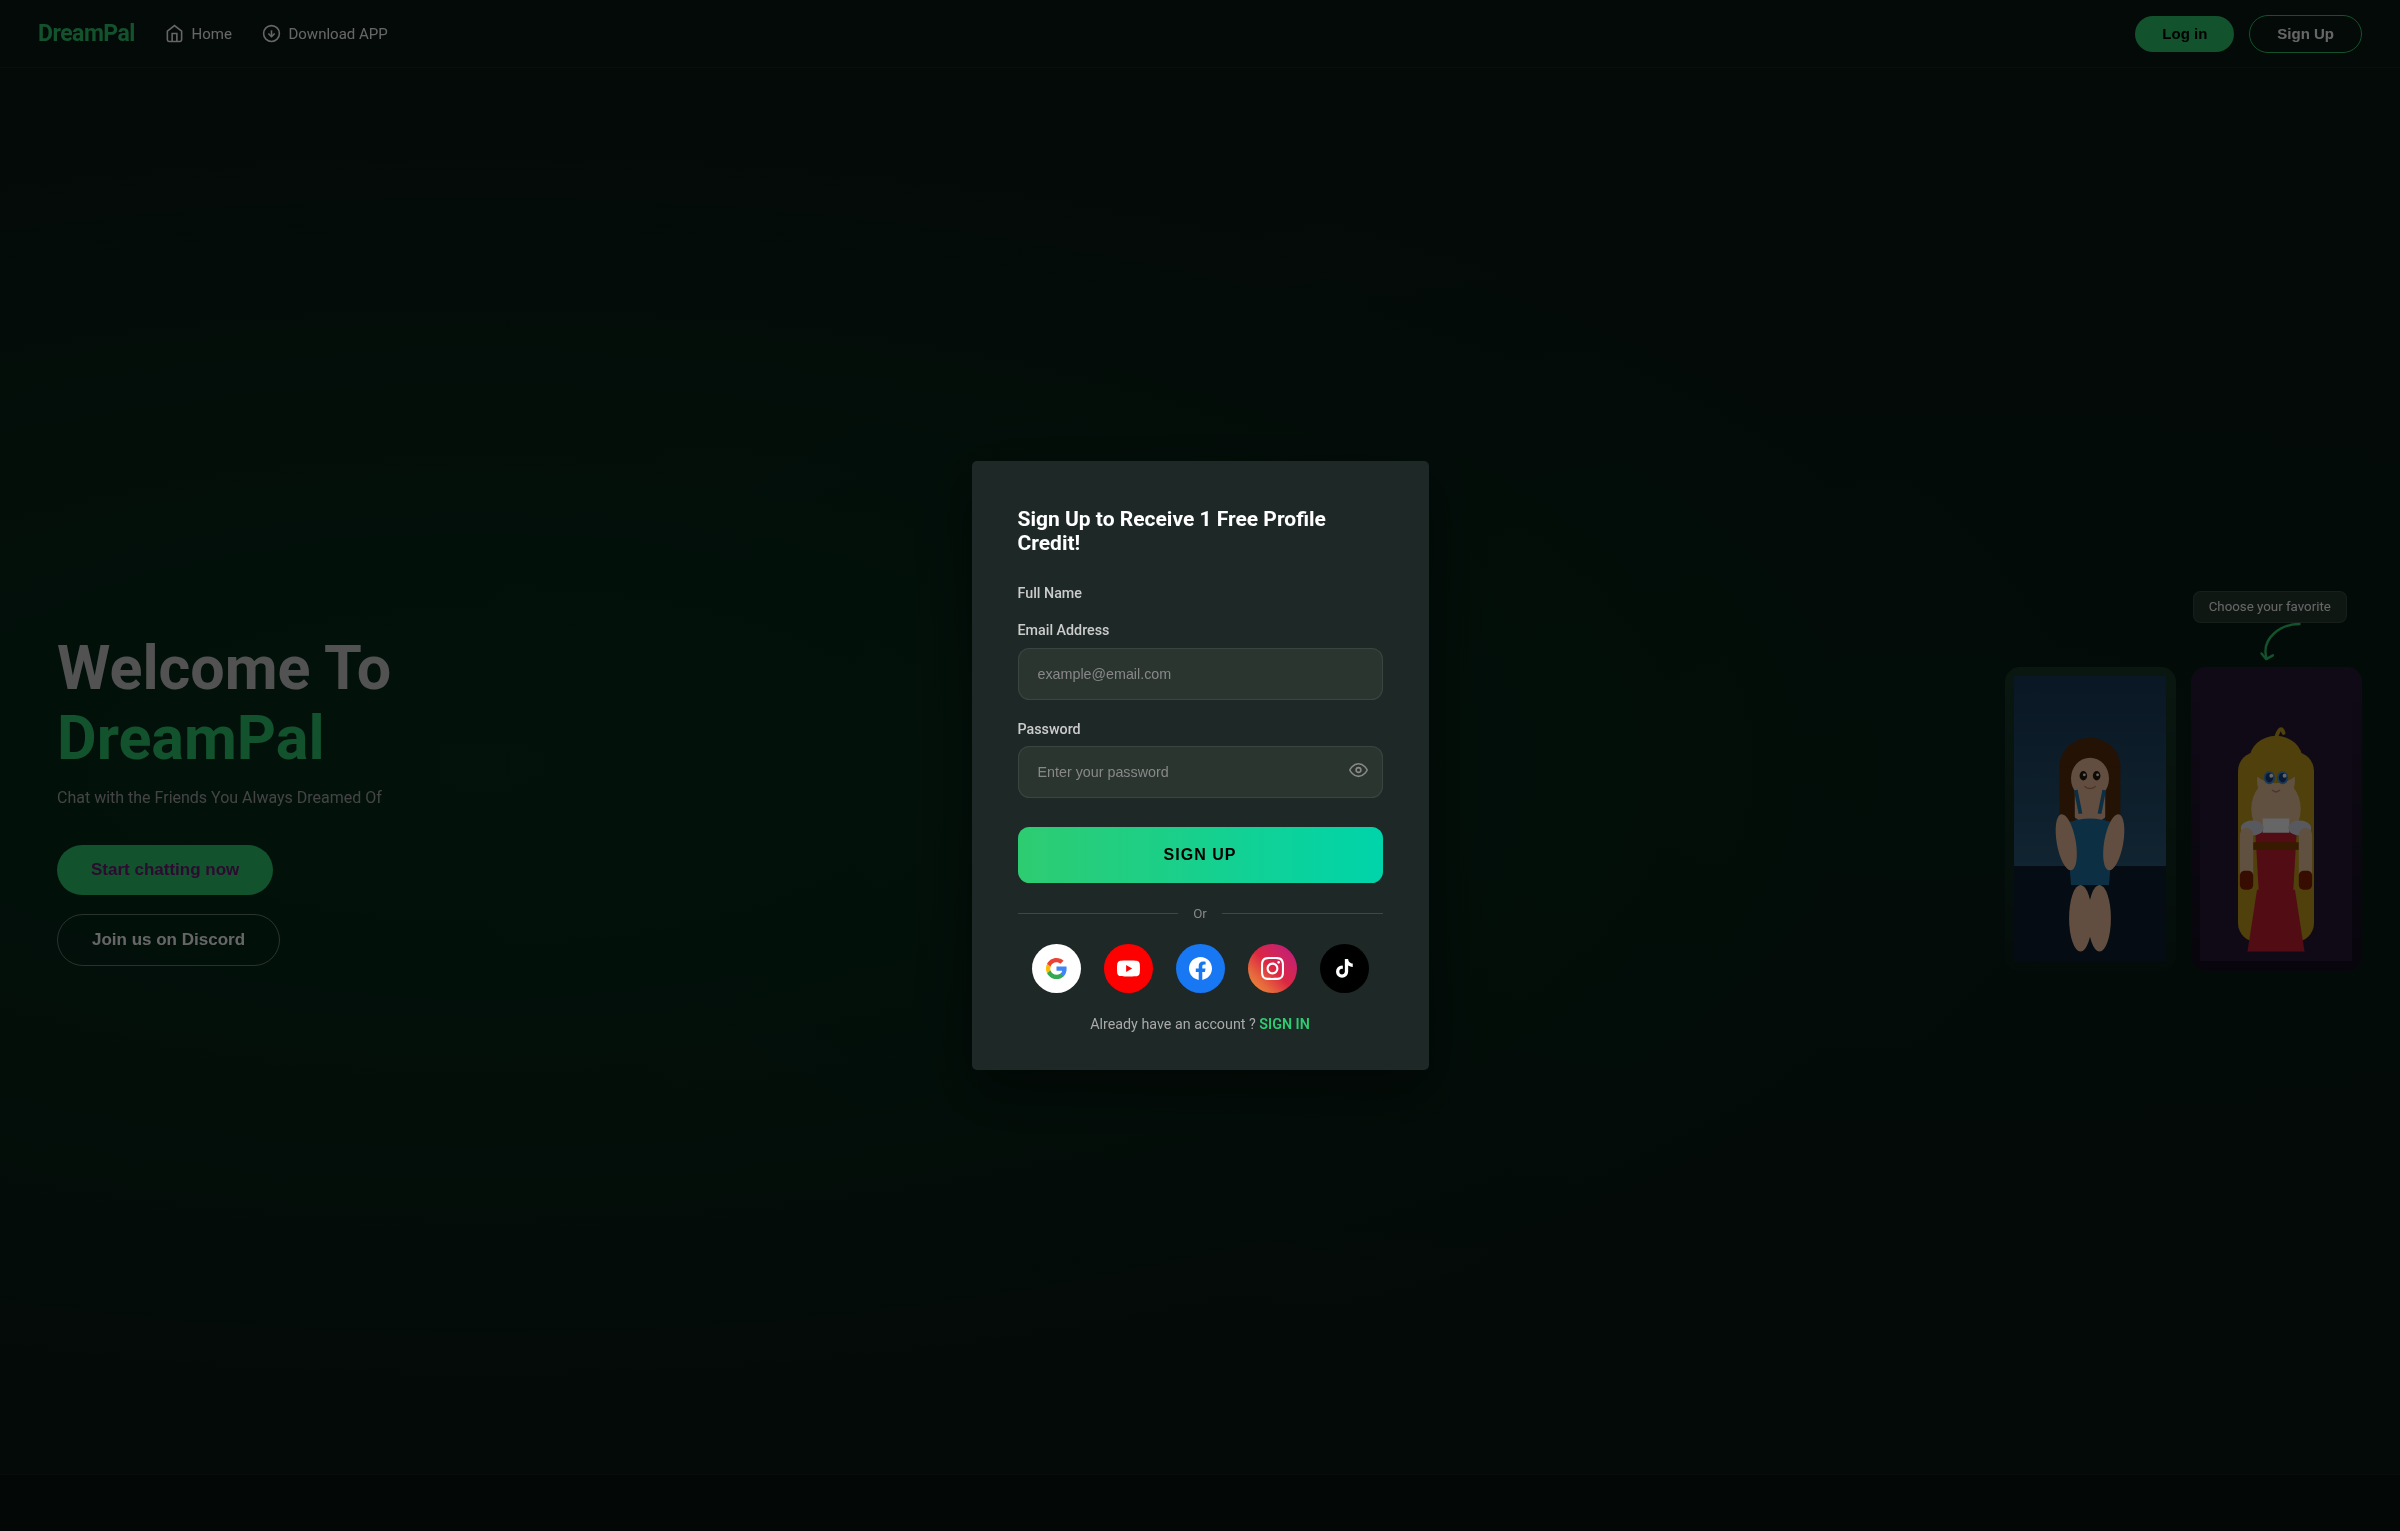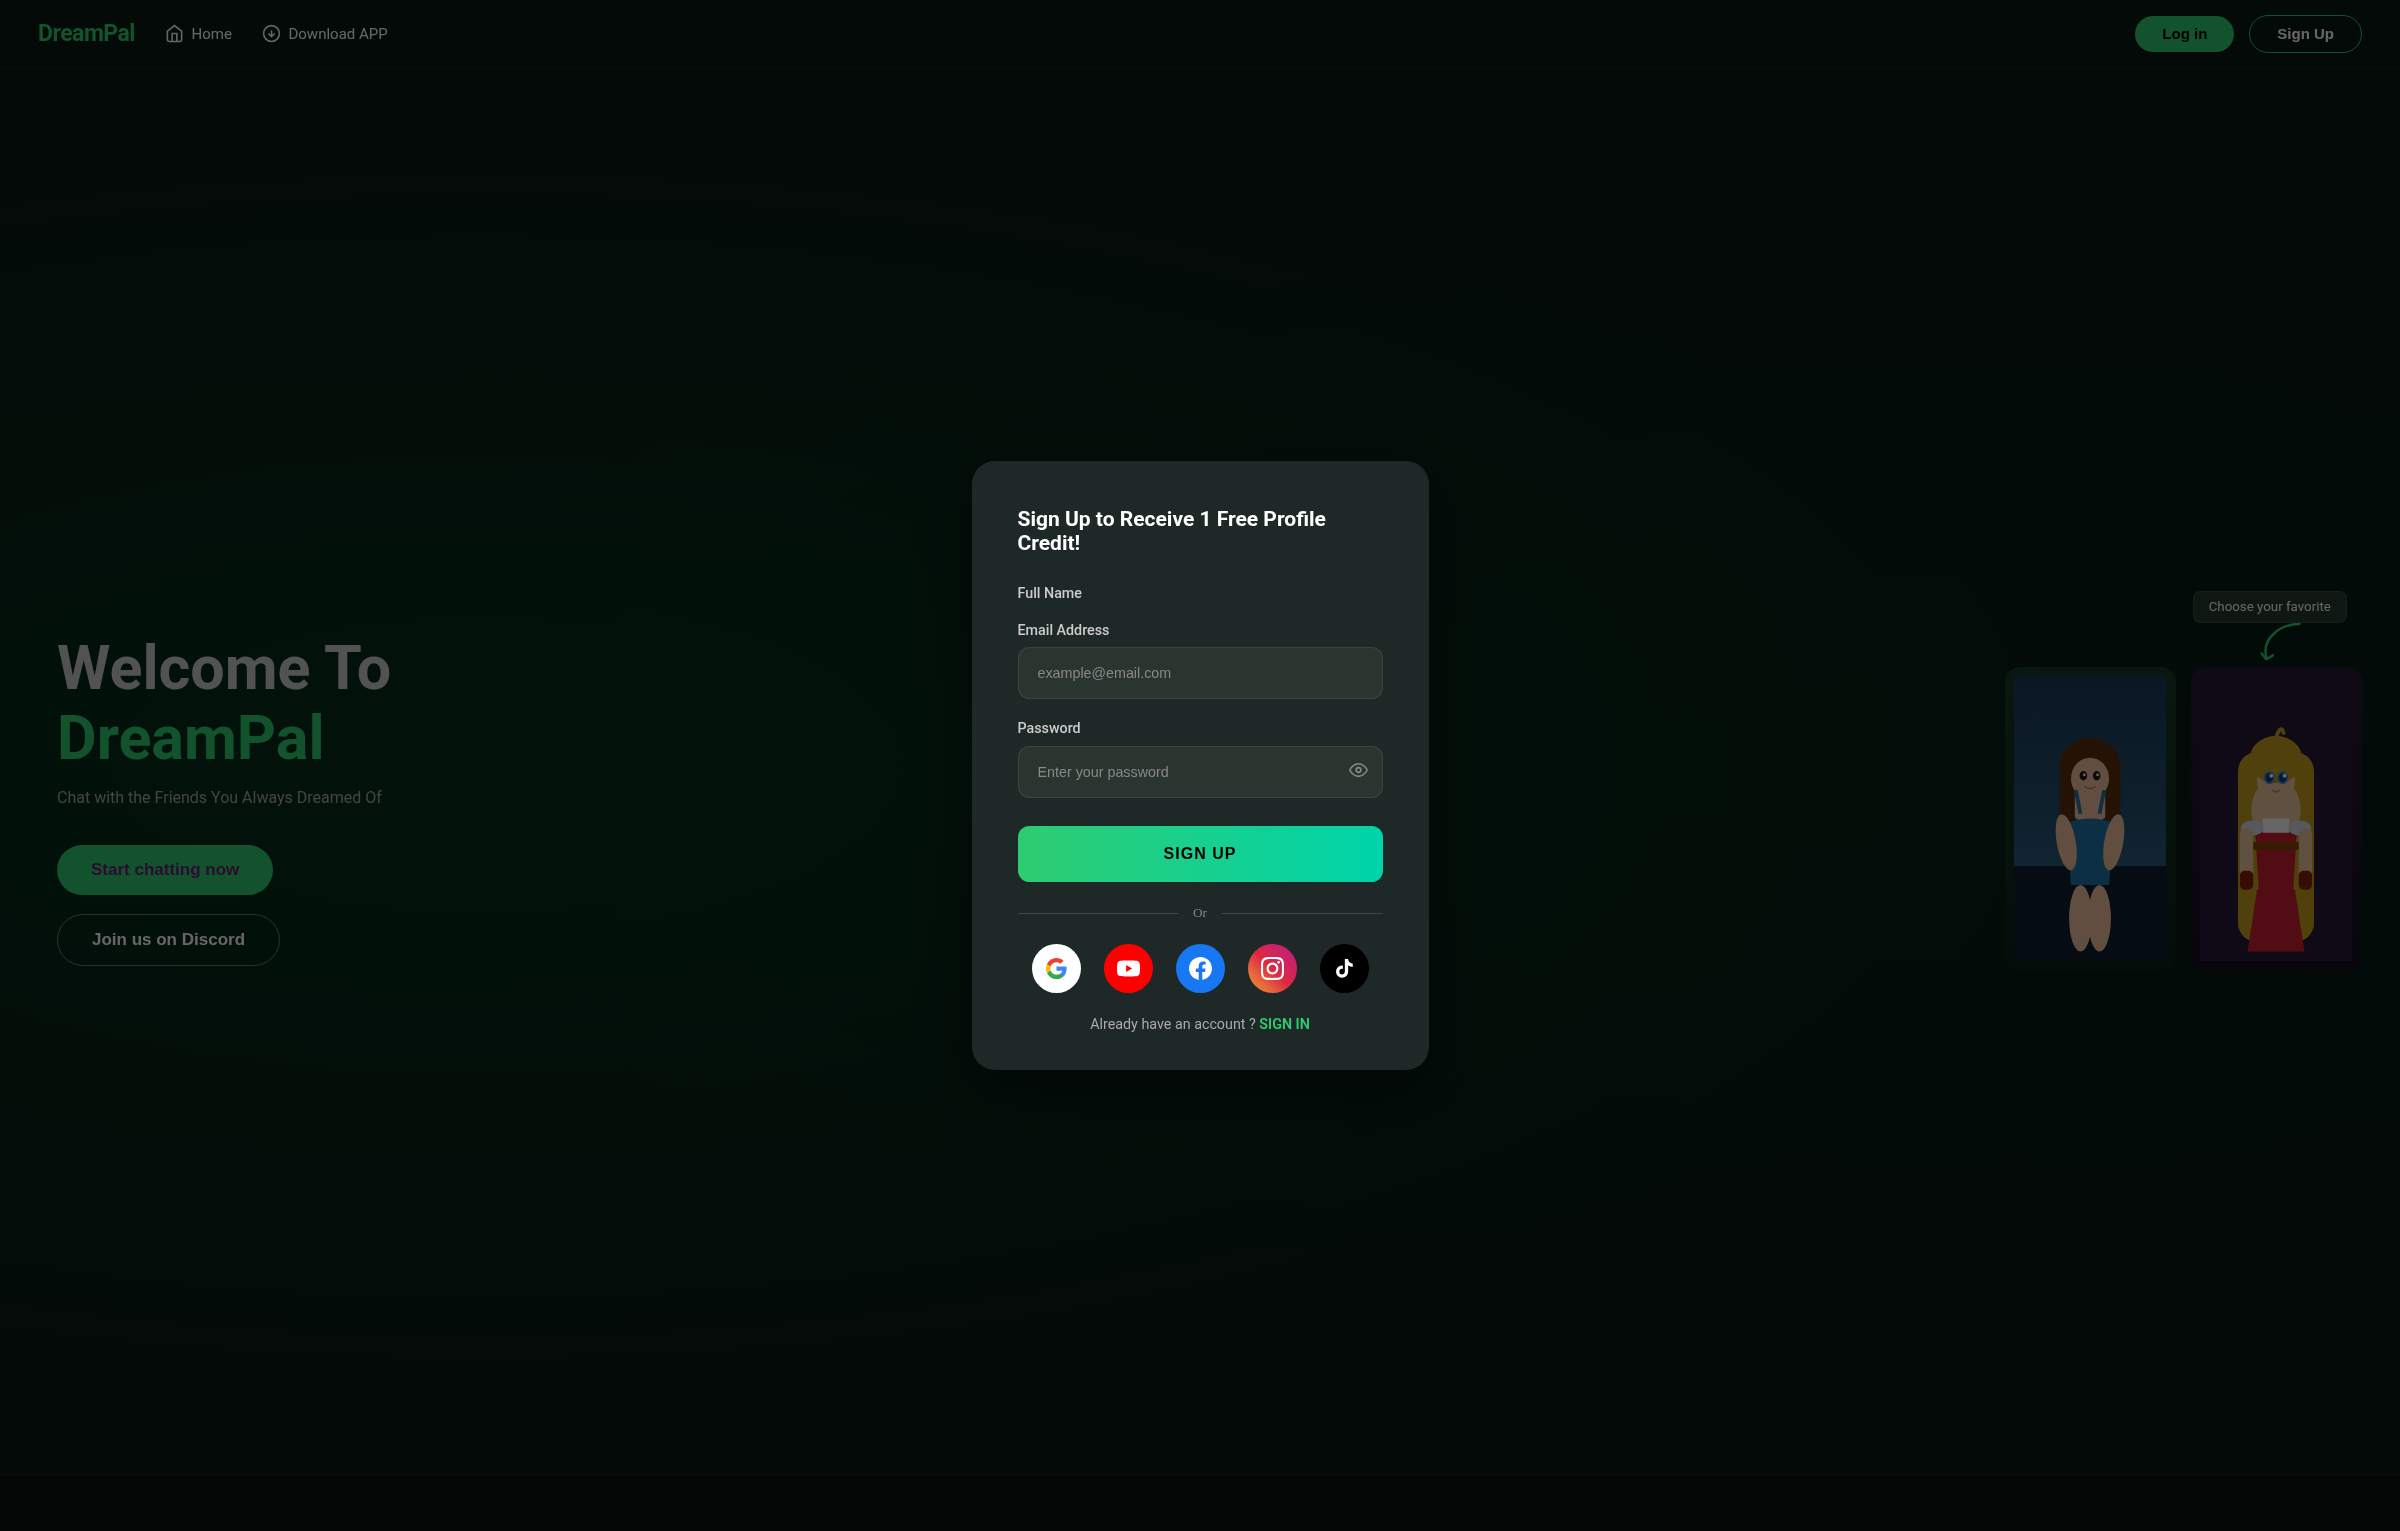--- a/index.html
+++ b/index.html
@@ -215,21 +215,21 @@
       background: rgba(0,0,0,0.6);
       z-index: 200;
       display: flex;
       align-items: center;
       justify-content: center;
     }
 
     
     .signup-modal {
       background: #1e2826;
-      border-radius: 23px;
+      border-radius: 5px;
       padding: 46px 46px 38px;
       width: 457px;
       max-width: 95vw;
       position: relative;
       box-shadow: 0 19px 57px rgba(0,0,0,0.5);
     }
 
     .modal-title {
       font-size: 21px;
       font-weight: 700;
@@ -293,21 +293,20 @@
       margin-top: 7.6px;
     }
 
     .divider {
       display: flex;
       align-items: center;
       gap: 15px;
       margin: 23px 0;
       color: #888;
       font-size: 13.3px;
-      font-family: Liberation Serif, serif;
     }
 
     .divider::before,
     .divider::after {
       content: '';
       flex: 1;
       height: 1px;
       background: rgba(255,255,255,0.15);
     }
 

